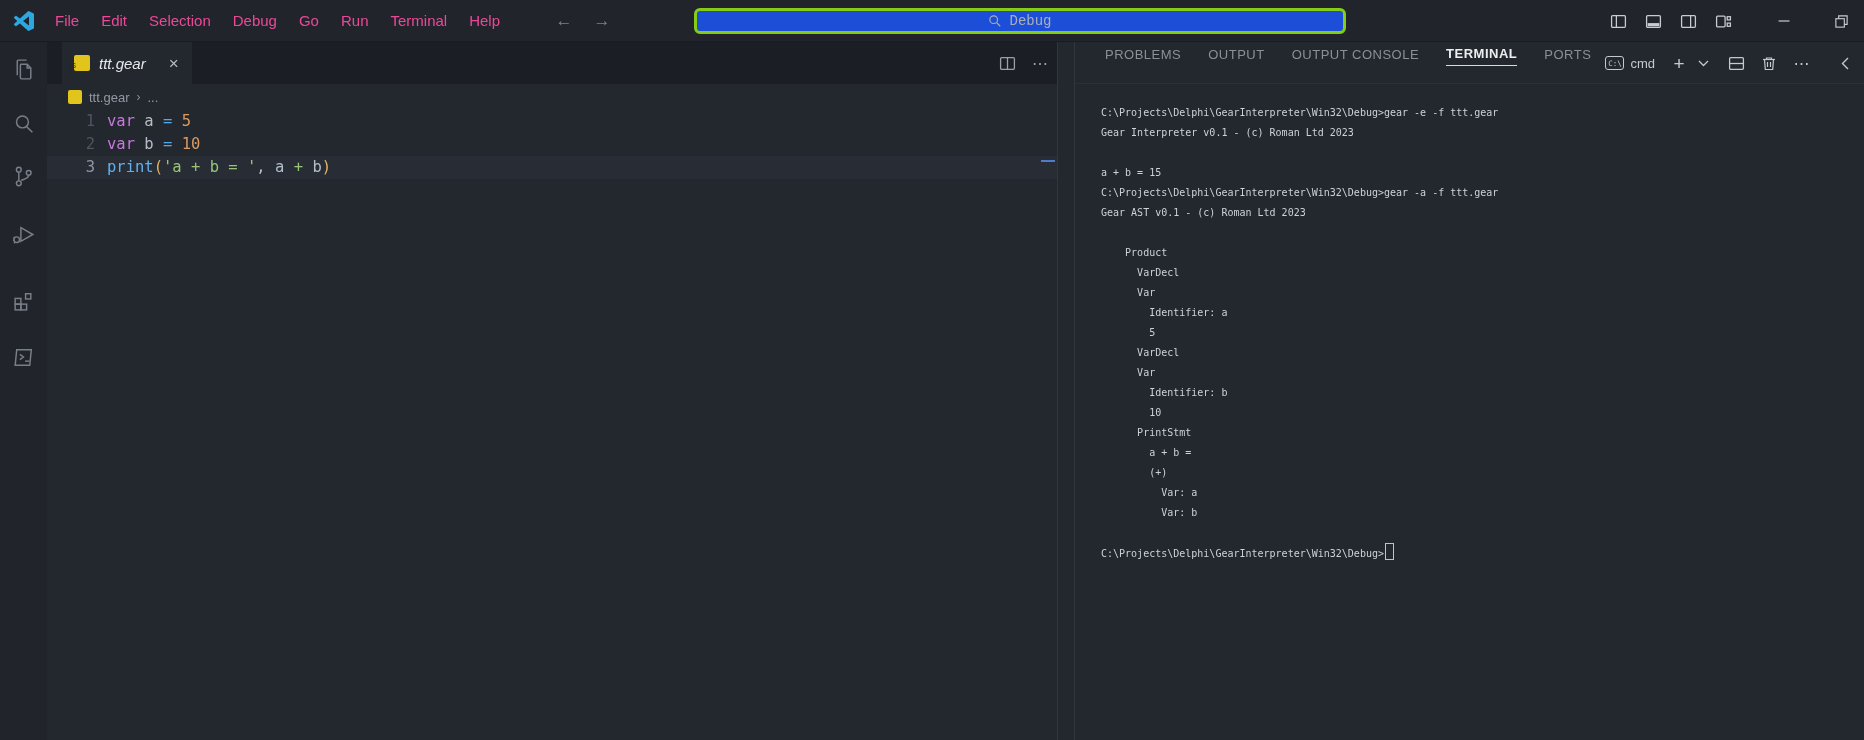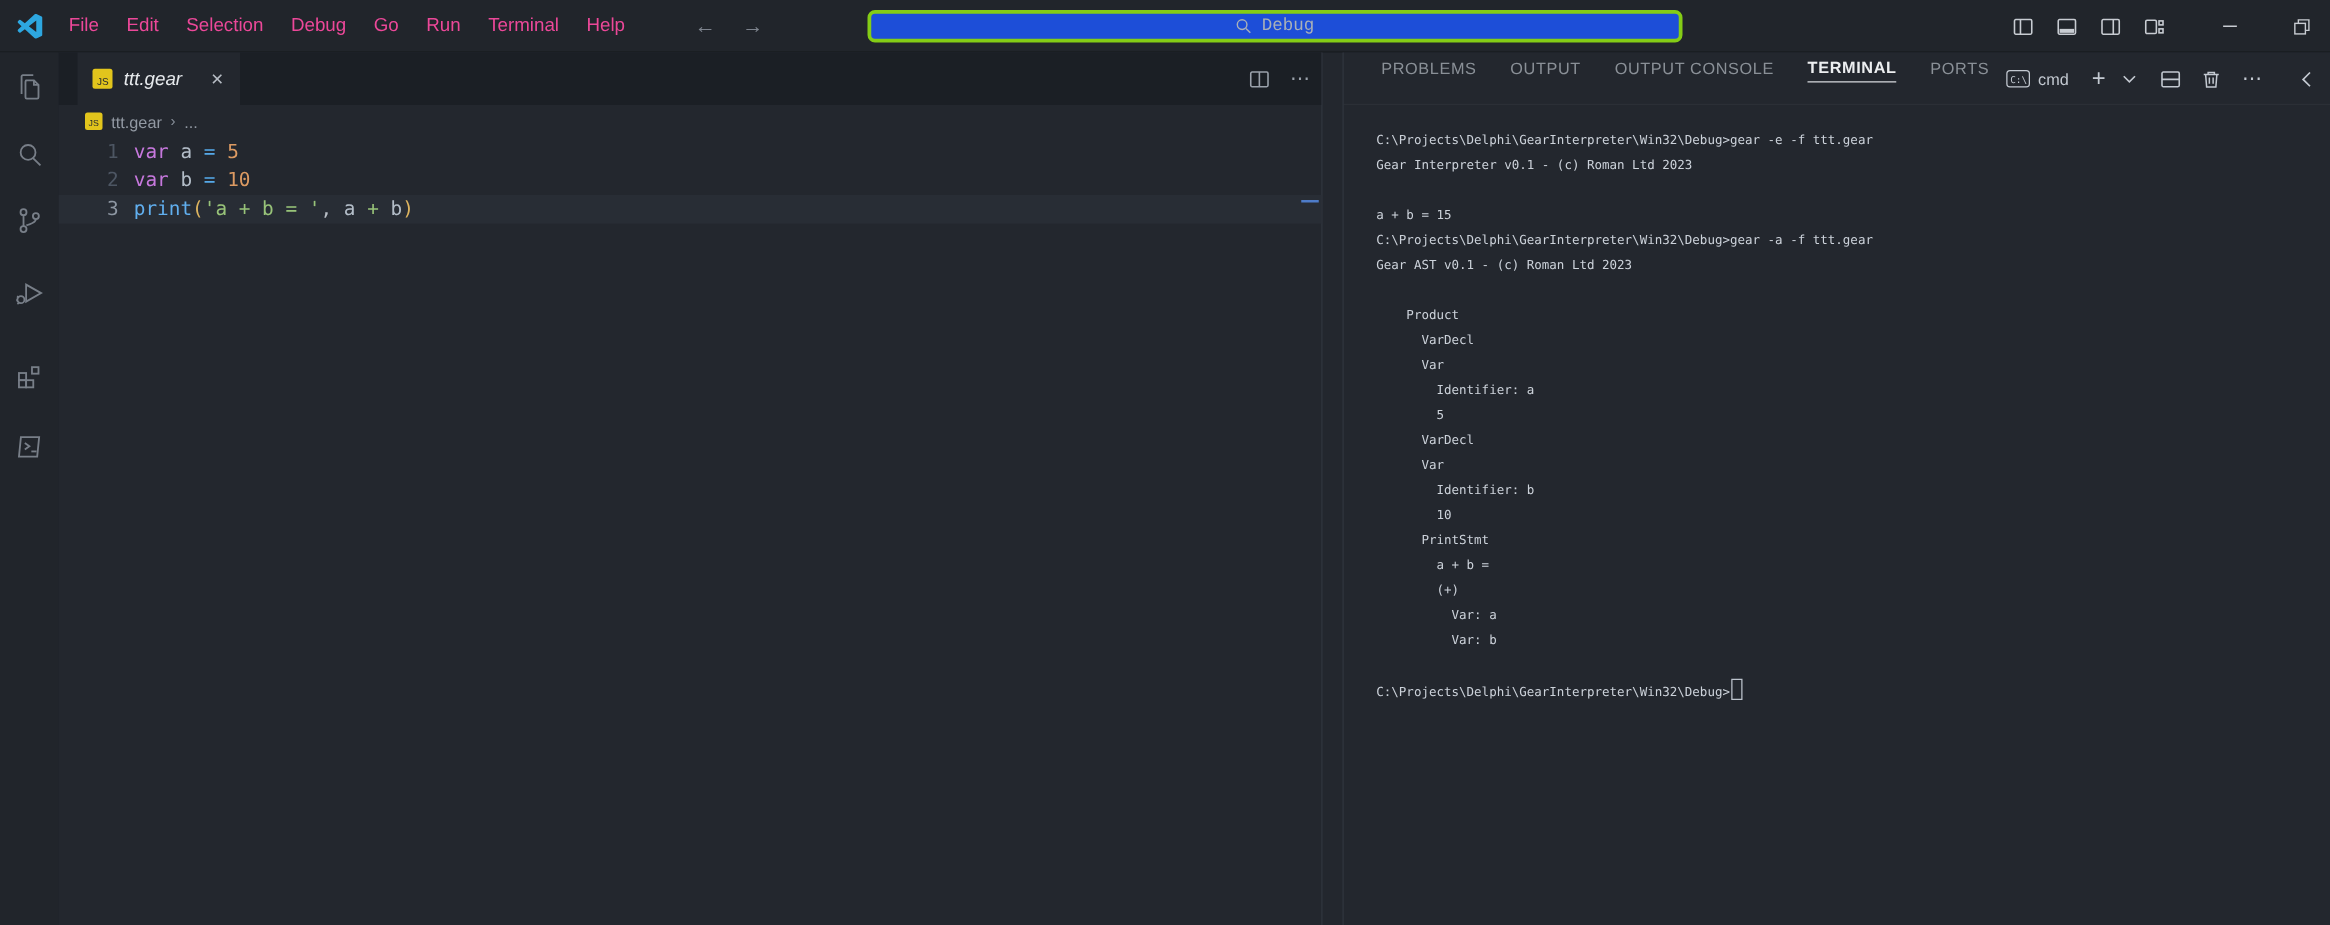--- a/index.html
+++ b/index.html
@@ -48,21 +48,21 @@
   .tabbar { position:relative; height:42px; background:#1b1f25; display:flex; }
   .tab {
     height:42px; margin-left:15px; padding:0 12px; background:#23272e;
     display:flex; align-items:center; gap:9px; min-width:130px;
   }
   .tab-label { color:#e6e9ec; font-size:15px; font-style:italic; }
   .tab-close { color:#b6bcc4; font-size:17px; margin-left:14px; line-height:1; }
   .js-badge {
     width:16px; height:16px; background:#e2c51c; border-radius:2px;
     display:flex; align-items:flex-end; justify-content:flex-end;
-    color:#23272e; font-size:8px; font-weight:normal; padding:0 3px 1px 0;
+    color:#23272e; font-size:8px; font-weight:normal; padding:0 14px 1px 0;
     font-family:"Liberation Sans", sans-serif;
   }
   .js-badge.small { width:14px; height:14px; font-size:7px; }
   .editor-actions { position:absolute; right:8px; top:0; height:42px; display:flex; align-items:center; gap:16px; color:#9aa1ab; }
   .breadcrumb { height:26px; display:flex; align-items:center; gap:7px; padding-left:21px; color:#9299a3; font-size:13px; }
   .breadcrumb .sep { font-size:12px; color:#868d98; }
   .code { position:relative; font-family:"DejaVu Sans Mono","Liberation Mono",monospace; font-size:15.5px; line-height:23px; }
   .code-line { display:flex; height:23px; white-space:pre; }
   .code-line.current { background:#282d35; }
   .gutter-num { width:60px; text-align:right; padding-right:12px; color:#4d5663; flex:none; }

